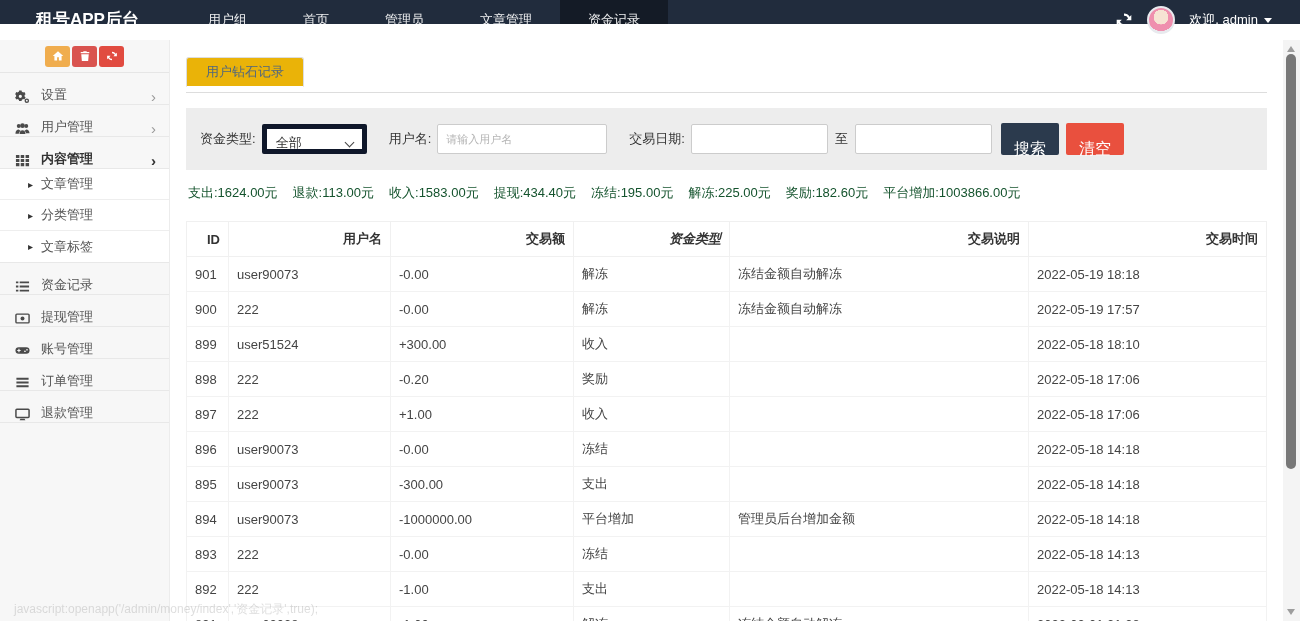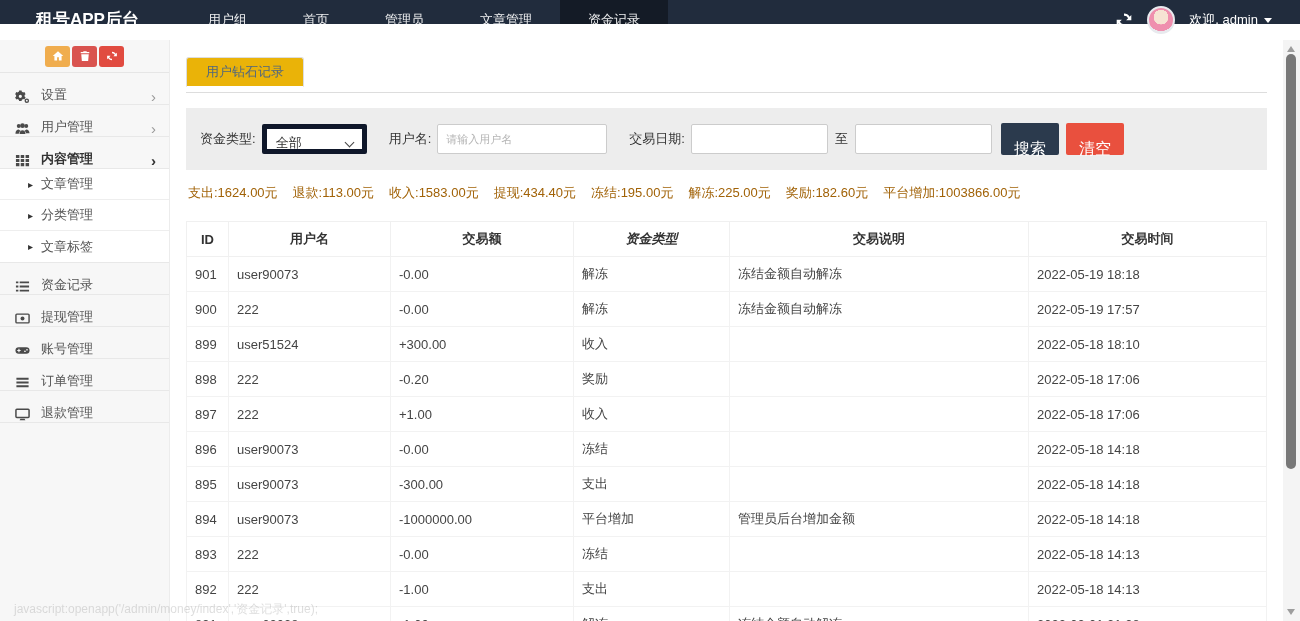--- a/index.html
+++ b/index.html
@@ -49,24 +49,24 @@
   .sel .sel-arrow { position:absolute; right:9px; top:10px; width:7px; height:7px; border-right:1.5px solid #444; border-bottom:1.5px solid #444; transform:rotate(45deg); }
   .inp { height:30px; border:1px solid #ccc; border-radius:2px; padding:0 8px; font-size:11px; color:#333; background:#fff; font-family:inherit; }
   .inp::placeholder { color:#b5b5b5; }
   .inp-user { width:170px; }
   .inp-date { width:137px; }
   .gap { width:22px; flex:0 0 22px; }
   .btn { height:30px; border:none; border-radius:2px; color:#fff; font-size:16px; padding:16px 13px; cursor:pointer; font-family:inherit; }
   .btn-search { background:#2b3a4d; margin-left:9px; }
   .btn-clear { background:#e9503e; margin-left:7px; }
 
-  .summary { margin:14px 2px 19px 2px; color:#a16207; display:flex; gap:15px; white-space:nowrap; }
+  .summary { margin:14px 2px 19px 2px; color:#14532d; display:flex; gap:15px; white-space:nowrap; }
 
   table.data { width:100%; border-collapse:collapse; }
-  table.data th { text-align:center; font-weight:bold; color:#333; padding:8px 8px; border:1px solid #f0f0f0; height:30px; }
+  table.data th { text-align:right; font-weight:bold; color:#333; padding:8px 8px; border:1px solid #f0f0f0; height:30px; }
   table.data td { color:#444; padding:8px 8px; border:1px solid #f2f2f2; height:31px; }
   .c-id { width:42px; } .c-user { width:162px; } .c-amt { width:183px; } .c-type { width:156px;font-style:italic; } .c-desc { width:299px; }
 
   
   .scrollbar { position:absolute; right:0; top:40px; width:17px; bottom:0; background:#f4f4f4; }
   .sb-up, .sb-down { position:absolute; left:4px; width:0; height:0; border-left:4.5px solid transparent; border-right:4.5px solid transparent; }
   .sb-up { top:6px; border-bottom:6px solid #9d9d9d; }
   .sb-down { bottom:6px; border-top:6px solid #9d9d9d; }
   .sb-thumb { position:absolute; left:3px; top:14px; width:10px; height:415px; background:#787878; border-radius:6px; cursor:pointer; }
 

